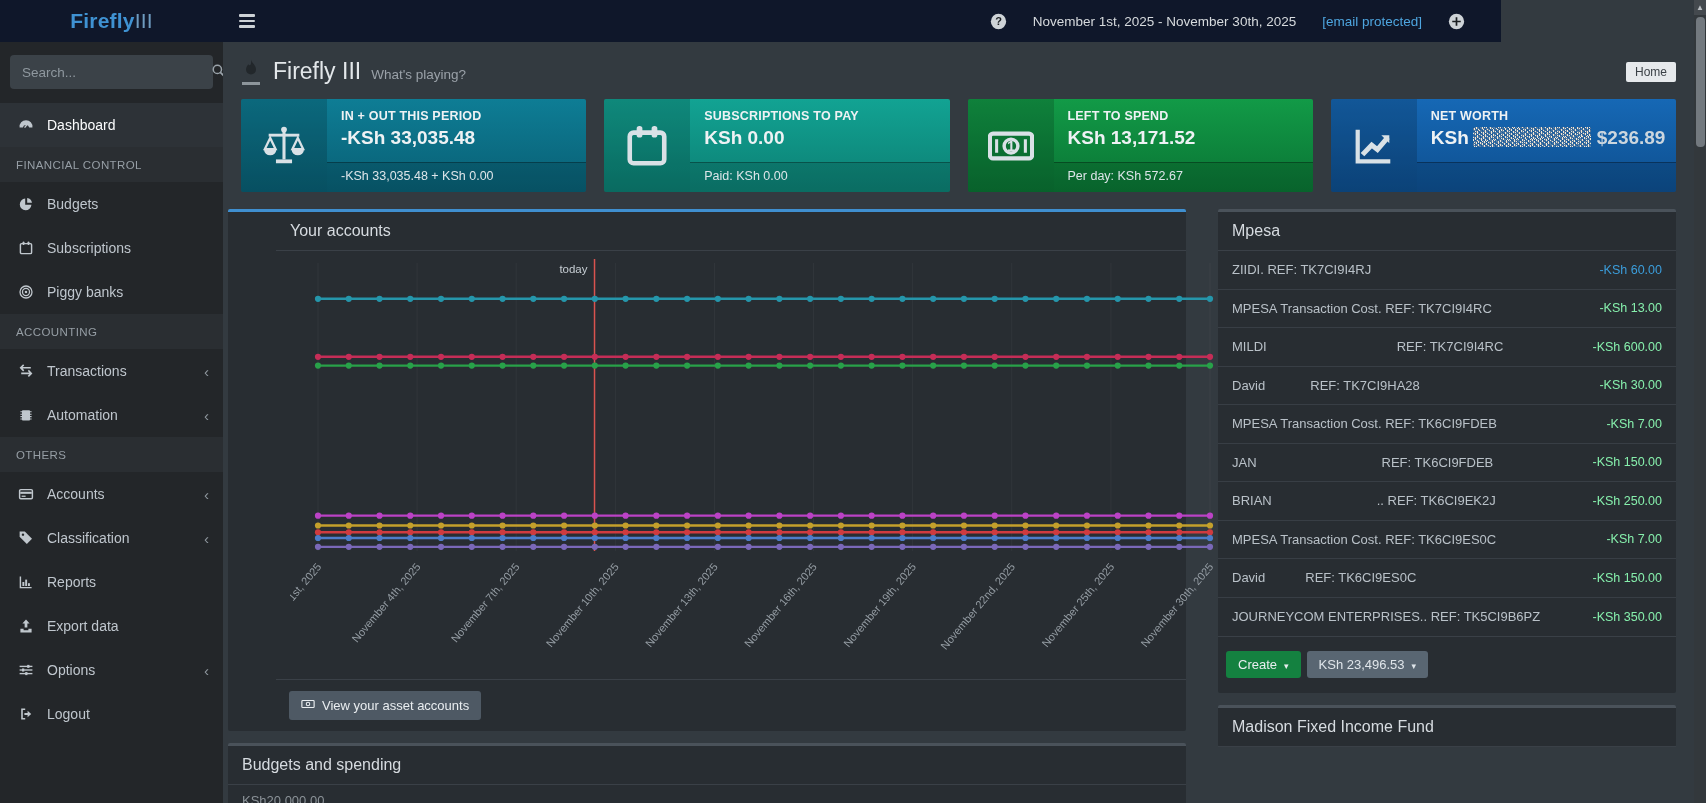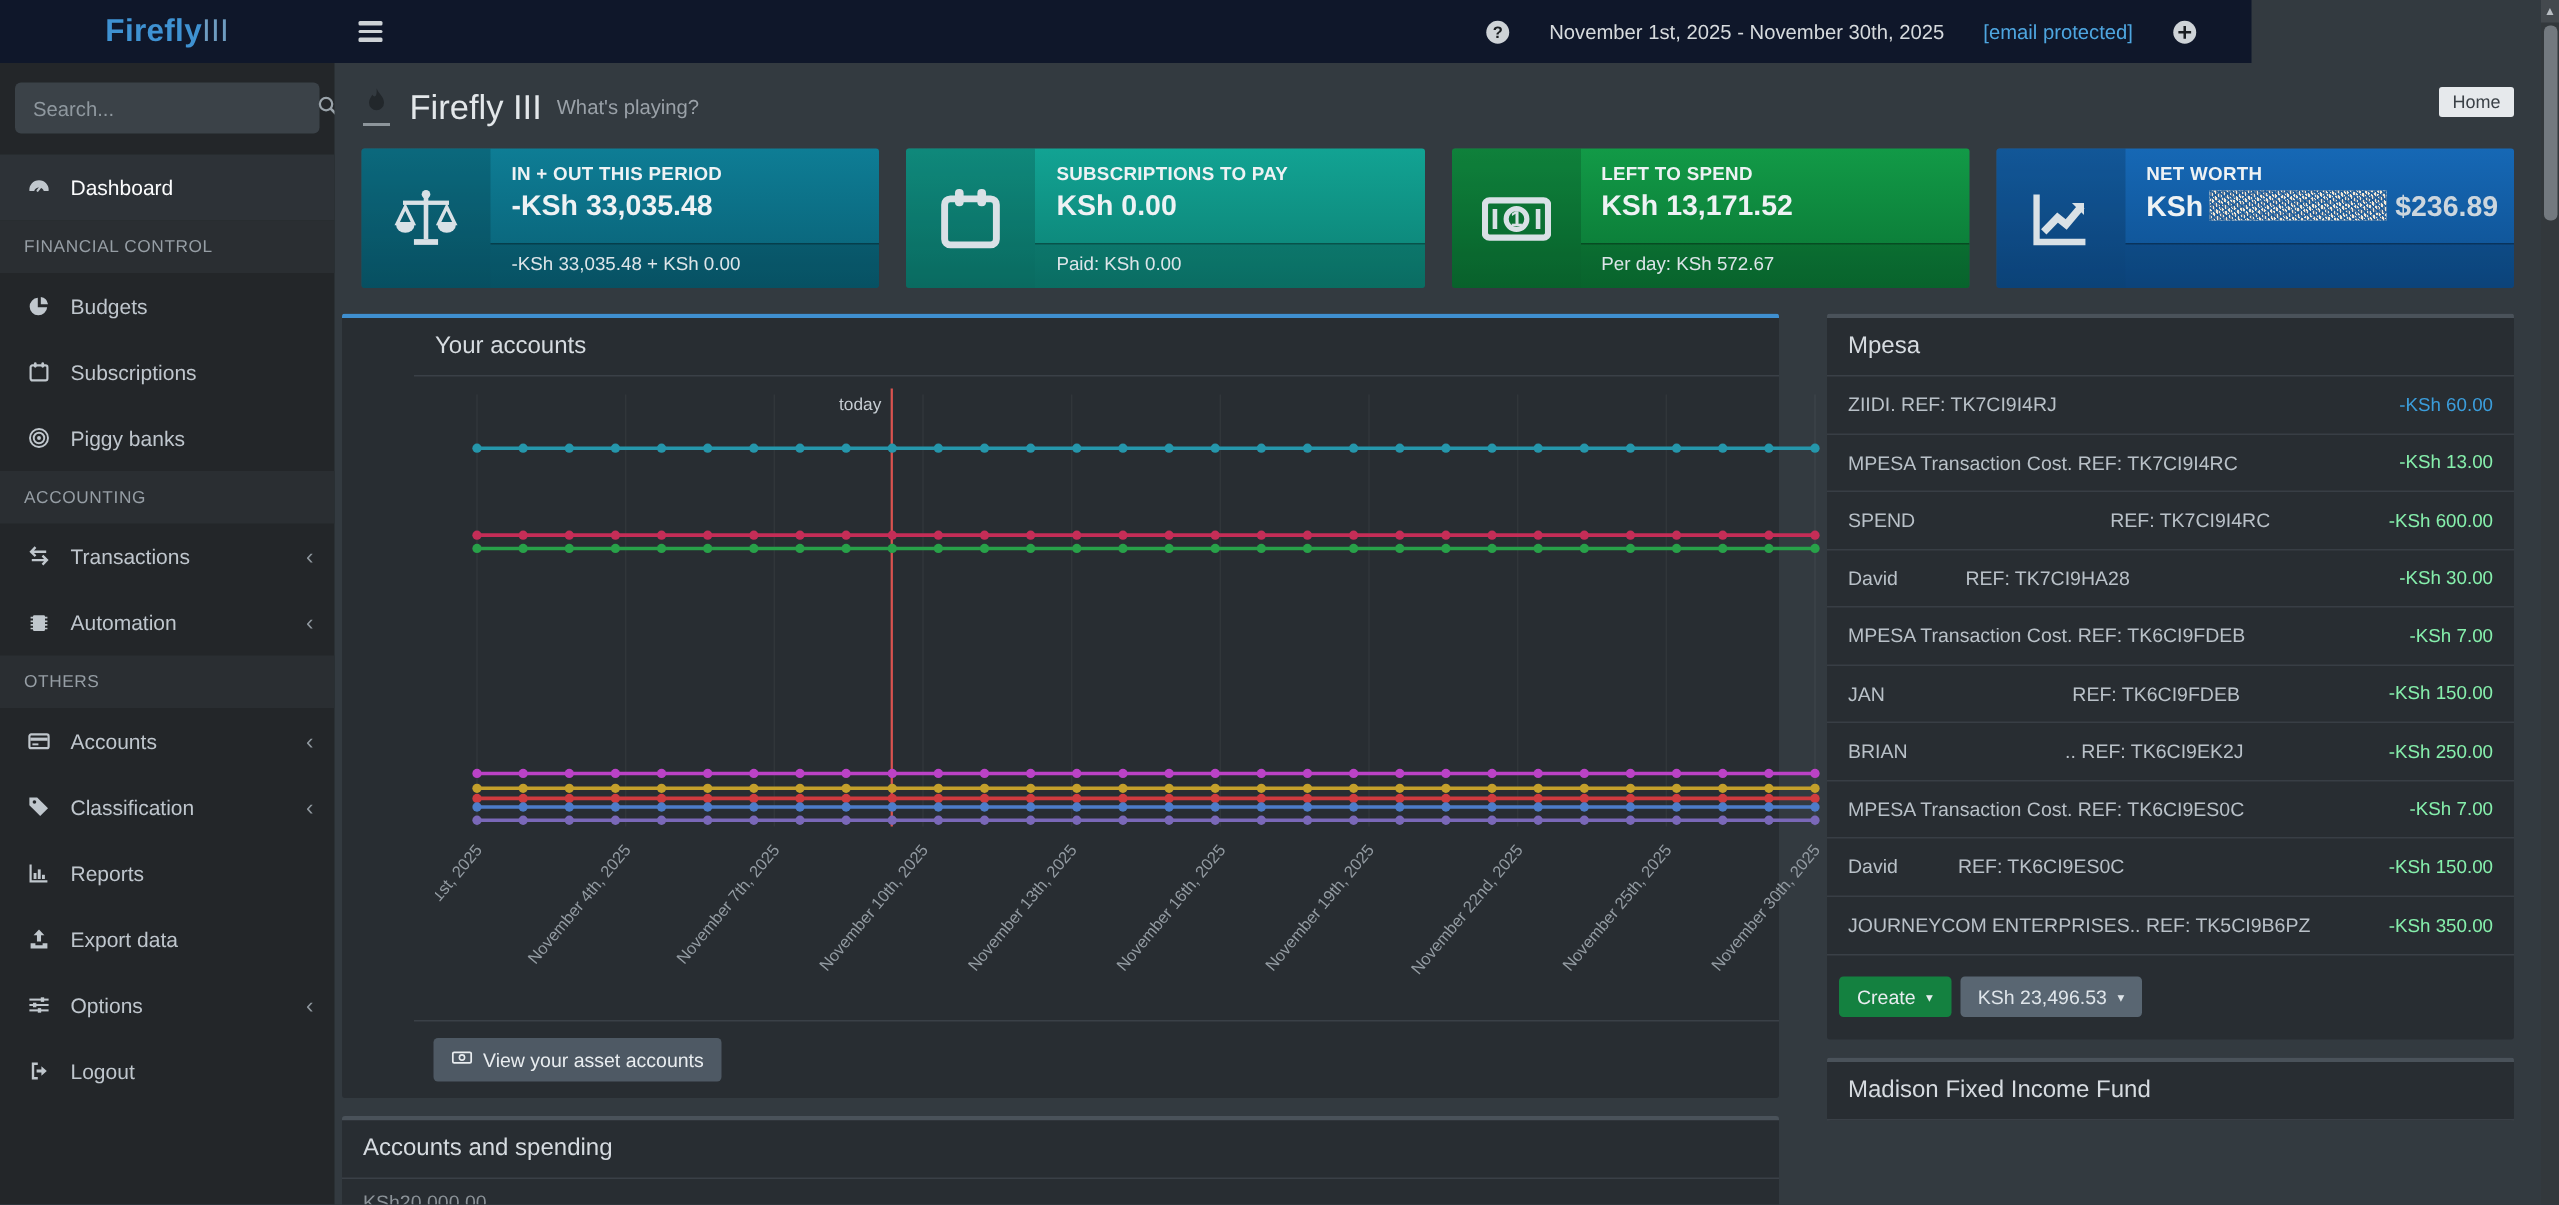--- a/index.html
+++ b/index.html
@@ -39,21 +39,21 @@
   .sb-item.active { background:#2d3237; color:#fbfcfd; }
   .sb-icon { width:20px; height:18px; margin-right:11px; color:#c0c7cd; flex:none;
     display:flex; align-items:center; justify-content:center; }
   .sb-icon svg { width:16px; height:16px; }
   .sb-chevron { margin-left:auto; color:#8f979e; font-size:15px; line-height:1; }
   .sb-header { height:35px; display:flex; align-items:center; padding:0 16px;
     background:#2a2e32; color:#969ea5; font-size:11.5px; letter-spacing:.4px; }
   
   .content { position:absolute; top:42px; left:223px; width:1471px; height:761px;
     overflow:hidden; }
-  .content-header { display:flex; align-items:flex-start; padding:16px 18px 10px 18px; }
+  .content-header { display:flex; align-items:center; padding:16px 18px 10px 18px; }
   .flame { width:22px; height:26px; margin-right:10px; position:relative; }
   .flame svg { width:20px; height:20px; display:block; color:#22272b; }
   .flame i { position:absolute; left:1px; bottom:0; width:18px; height:2.5px; background:#8d959b; }
   .page-title { font-size:23px; color:#e3e7ea; font-weight:400; }
   .page-sub { font-size:13.5px; color:#9aa1a8; margin-left:10px; padding-top:6px; }
   .breadcrumb { margin-left:auto; background:#e6e9ec; color:#3b4147; font-size:12px;
     padding:3px 9px; border-radius:2px; }
   
   .boxes { display:grid; grid-template-columns:repeat(4,1fr); gap:18px; padding:4px 18px 0 18px; }
   .ibox { height:93px; display:flex; border-radius:2px; overflow:hidden; cursor:pointer; }
@@ -664,39 +664,39 @@
                   <rect x="1.5" y="6" width="21" height="12" rx="1.5" fill="none" stroke="currentColor" stroke-width="2"></rect>
                   <circle cx="12" cy="12" r="3" fill="none" stroke="currentColor" stroke-width="1.8"></circle>
                 </svg>
             </span>
             <span>View your asset accounts</span>
           </button>
         </div>
       </section>
 
       <section class="panel">
-        <div class="panel-header">Accounts and spending</div>
+        <div class="panel-header">Budgets and spending</div>
         <div class="partial-text">KSh20,000.00</div>
       </section>
     </div>
 
     <div class="col-stack">
       <section class="panel">
         <div class="panel-header">Mpesa</div>
         <div id="tx-list">
             <div class="tx-row">
               <span class="tx-desc">ZIIDI. REF: TK7CI9I4RJ</span>
               <span class="tx-amount transfer">-KSh 60.00</span>
             </div>
             <div class="tx-row">
               <span class="tx-desc">MPESA Transaction Cost. REF: TK7CI9I4RC</span>
               <span class="tx-amount withdrawal">-KSh 13.00</span>
             </div>
             <div class="tx-row">
-              <span class="tx-desc">SPEND</span>
+              <span class="tx-desc">MILDI</span>
               <span class="tx-gap" style="width: 130px;"></span>
               <span class="tx-desc">REF: TK7CI9I4RC</span>
               <span class="tx-amount withdrawal">-KSh 600.00</span>
             </div>
             <div class="tx-row">
               <span class="tx-desc">David</span>
               <span class="tx-gap" style="width: 45px;"></span>
               <span class="tx-desc">REF: TK7CI9HA28</span>
               <span class="tx-amount withdrawal">-KSh 30.00</span>
             </div>

